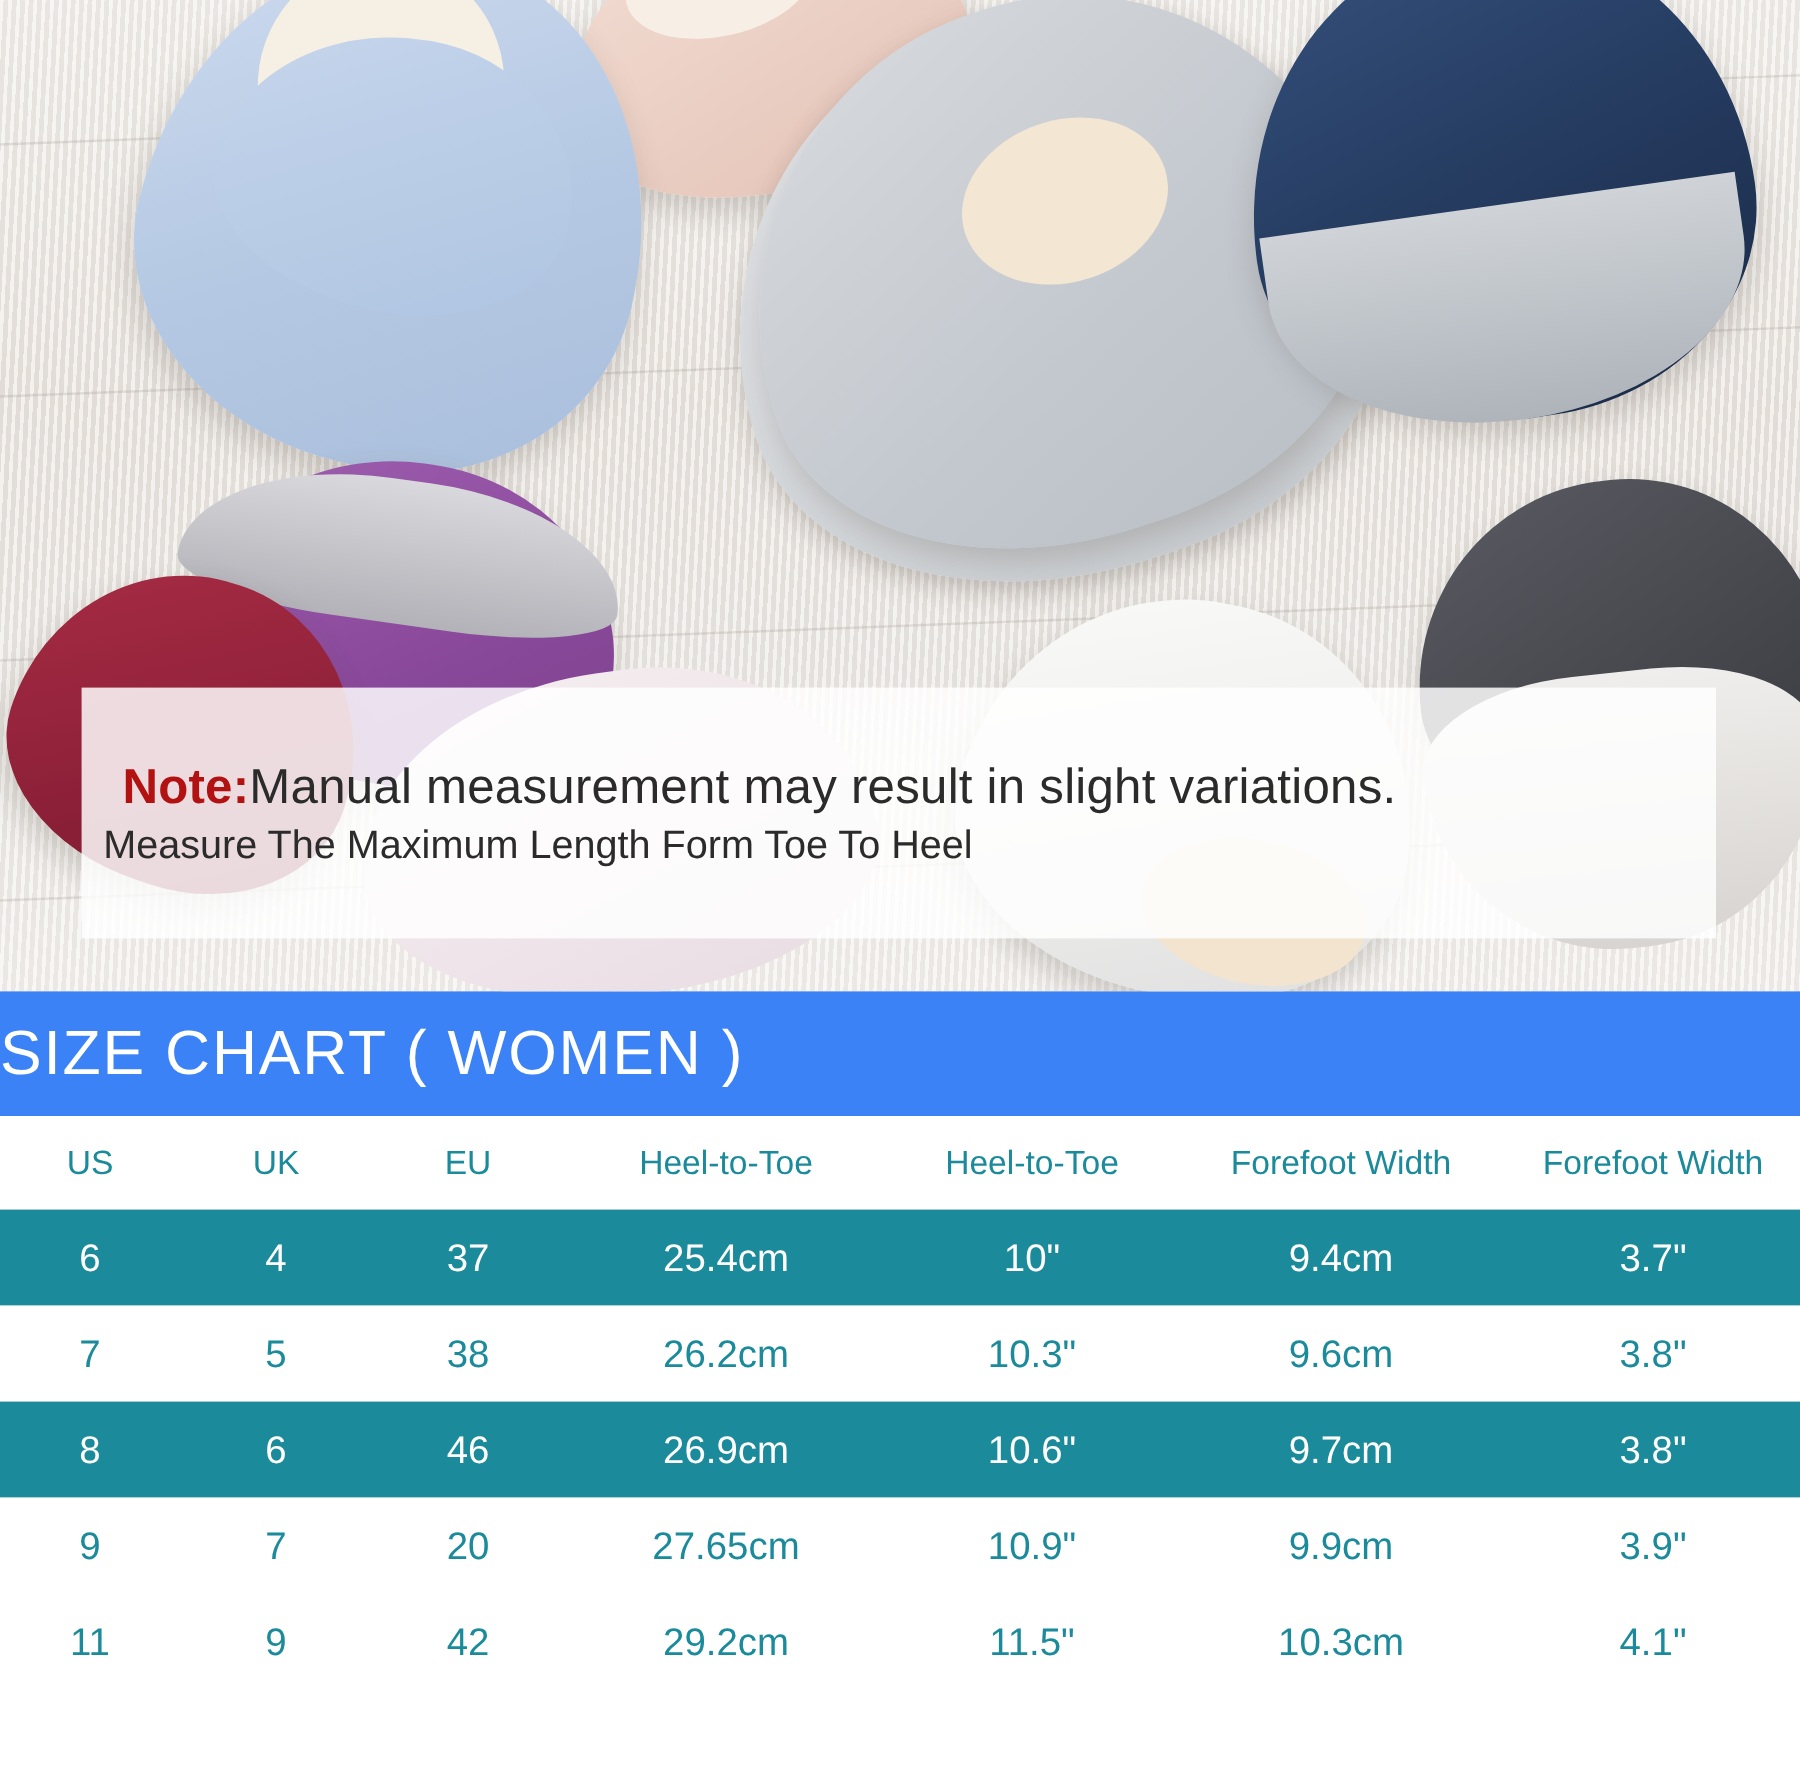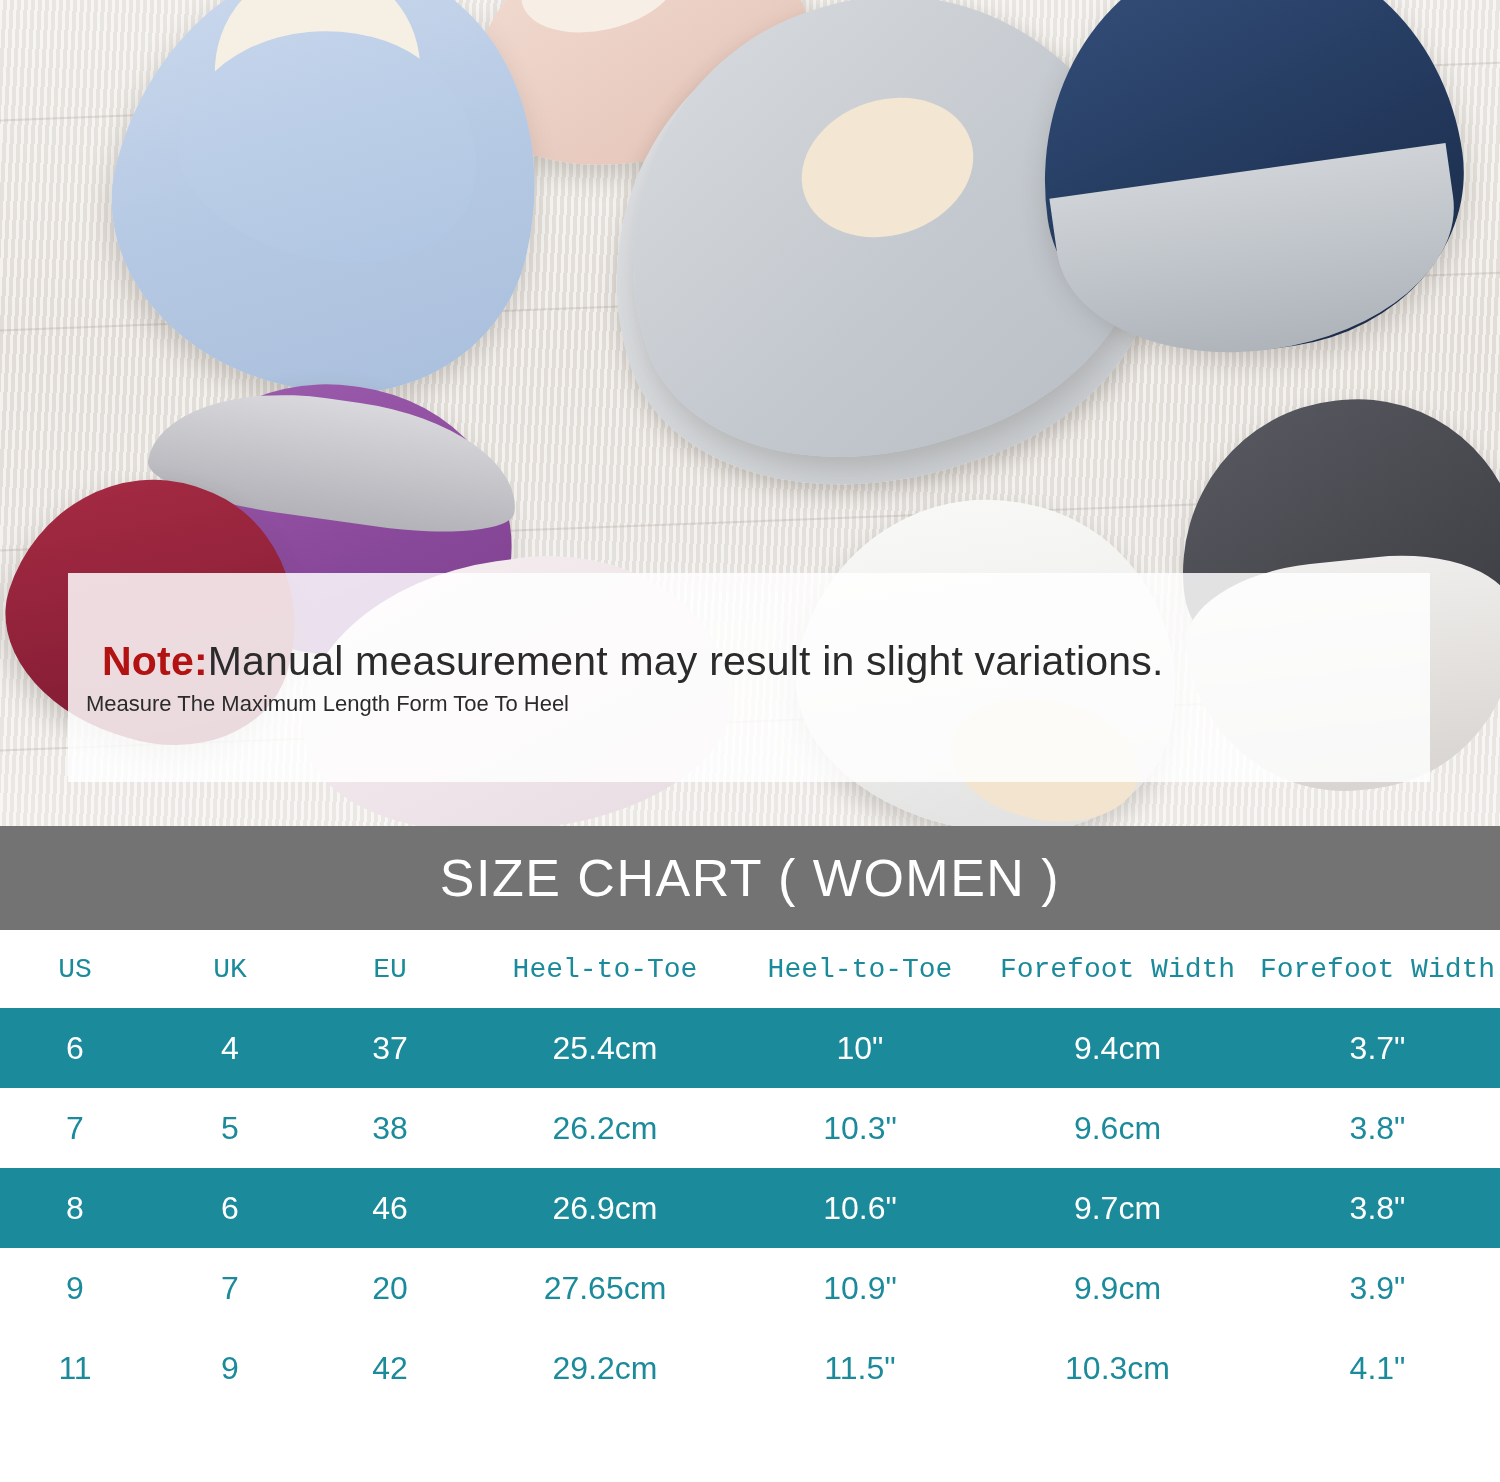--- a/index.html
+++ b/index.html
@@ -82,34 +82,33 @@
     color: #2b2b2b;
     white-space: nowrap;
     letter-spacing: 0.2px;
     margin-left: 16px;
   }
   .note-line1 .note-word {
     color: #b31212;
     font-weight: bold;
   }
   .note-line2 {
-    font-size: 22px;
+    font-size: 33px;
     color: #2b2b2b;
     margin-top: 6px;
     white-space: nowrap;
   }
 
   
   .title-bar {
     width: 1500px;
     height: 104px;
-    background: #737373;
+    background: #3b82f6;
     display: flex;
     align-items: center;
-    justify-content: center;
   }
   .title-bar h1 {
     margin: 0;
     color: #ffffff;
     font-size: 52px;
     font-weight: normal;
     letter-spacing: 1.5px;
   }
 
   
@@ -122,21 +121,20 @@
   table.size-chart td {
     text-align: center;
     font-weight: normal;
   }
   table.size-chart thead th {
     height: 76px;
     color: #1b8b9b;
     font-size: 28px;
     background: #ffffff;
     vertical-align: middle;
-    font-family: Liberation Mono, monospace;
   }
   table.size-chart tbody td {
     height: 78px;
     font-size: 32px;
     vertical-align: middle;
   }
   tr.row-teal td {
     background: #1b8b9b;
     color: #ffffff;
   }

